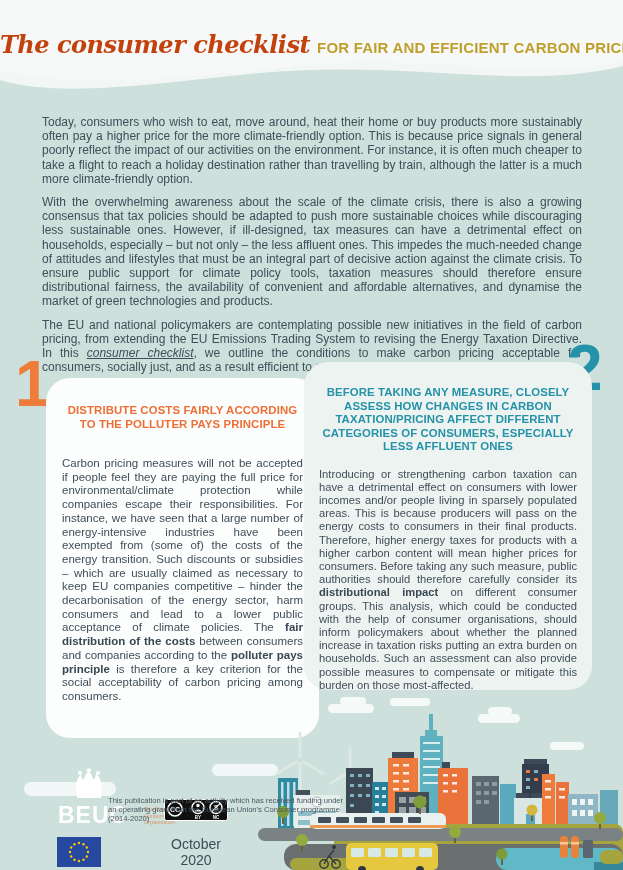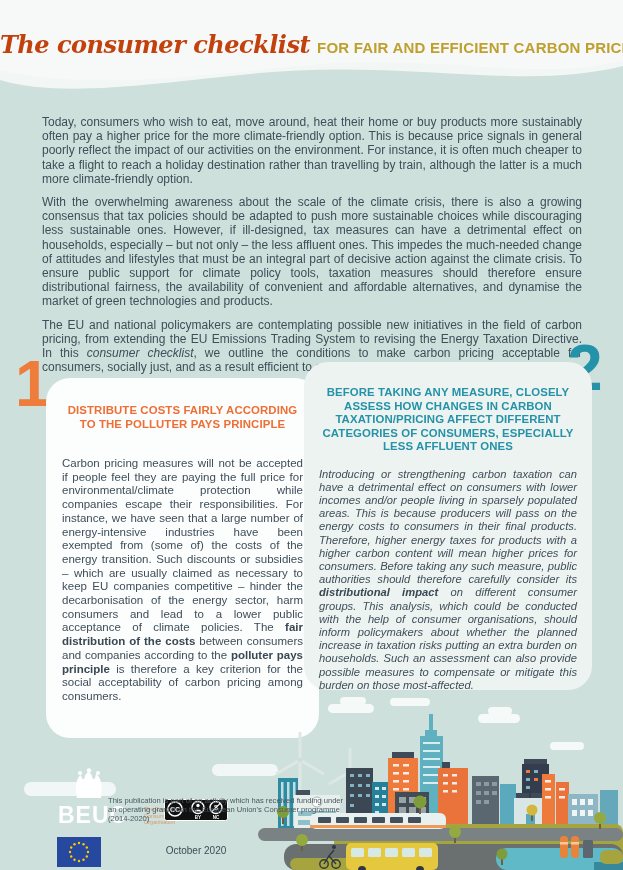--- a/index.html
+++ b/index.html
@@ -8,43 +8,43 @@
   
   .topwave{position:absolute;top:0;left:0;width:623px;height:120px;pointer-events:none;}
   
   .titlebar{position:absolute;top:30px;left:0;width:623px;text-align:center;white-space:nowrap;}
   .title-script{font-family:"DejaVu Serif",serif;font-style:italic;font-weight:bold;
                 font-size:24px;color:#c2410c;letter-spacing:-0.5px;margin-right:7px;}
   .title-caps{font-size:15px;font-weight:bold;color:#bfa02f;letter-spacing:0.2px;}
   
   .intro{position:absolute;top:84px;left:42px;width:540px;margin-top:31px;}
   .intro p{margin:0 0 9px;text-align:justify;color:#3f4e59;font-size:12px;line-height:14.2px;}
-  .intro i{font-style:italic;}
+  .intro i{font-style:italic;text-decoration:underline;}
   
   .bignum{position:absolute;font-weight:bold;font-size:64px;line-height:1;}
   .num1{left:15px;top:352px;color:#ee7c3a;}
   .num2{left:567px;top:336px;color:#2492a8;}
   
   .card{position:absolute;border-radius:24px;}
   .card1{left:46px;top:378px;width:273px;height:360px;background:#fcfdfd;}
   .card2{left:304px;top:362px;width:288px;height:328px;background:#edf3f1;}
   .card h2{margin:26px 14px 0;text-align:center;font-size:11.4px;line-height:13.5px;letter-spacing:0.1px;}
   .card1 h2{color:#ee6f35;}
   .card2 h2{color:#2492a8;margin-top:24px;}
   .card .cardbody{margin:26px 16px 0;text-align:justify;color:#3f4e59;font-size:11.5px;line-height:13.7px;}
-  .card2 .cardbody{margin:14px 15px 0;font-size:11.2px;line-height:13.2px;font-style:italic;}
+  .card2 .cardbody{margin:14px 15px 0;font-size:11.2px;line-height:13.2px;}
   .cardbody b{font-weight:bold;color:#3a4854;}
   
   .cloud{position:absolute;background:#f5f9f8;border-radius:10px;opacity:0.9;}
   
   .beuc{position:absolute;left:58px;top:768px;width:150px;}
   .beuc-word{font-size:23px;font-weight:bold;color:#ffffff;letter-spacing:1px;line-height:1;}
   .beuc-tag{position:absolute;left:86px;top:38px;font-size:5.5px;line-height:6.5px;color:#d89a6d;}
   .cc{position:absolute;left:164px;top:799px;width:64px;text-align:center;}
-  .cc-date{font-size:10px;color:#3f4c57;margin-top:20px;}
+  .cc-date{font-size:14px;color:#3f4c57;margin-top:11px;}
   .euline{position:absolute;left:57px;top:837px;}
   .eunote{position:absolute;left:108px;top:796px;width:238px;font-size:7.6px;line-height:9.2px;color:#4a565f;}
 </style>
 </head>
 <body>
 
 <div class="page">
 
   <svg class="topwave" viewBox="0 0 623 120" preserveAspectRatio="none">
     <path d="M0,0 H623 V66 C520,92 400,58 250,74 C150,84 60,98 0,80 Z" fill="#f2f6f5"></path>

